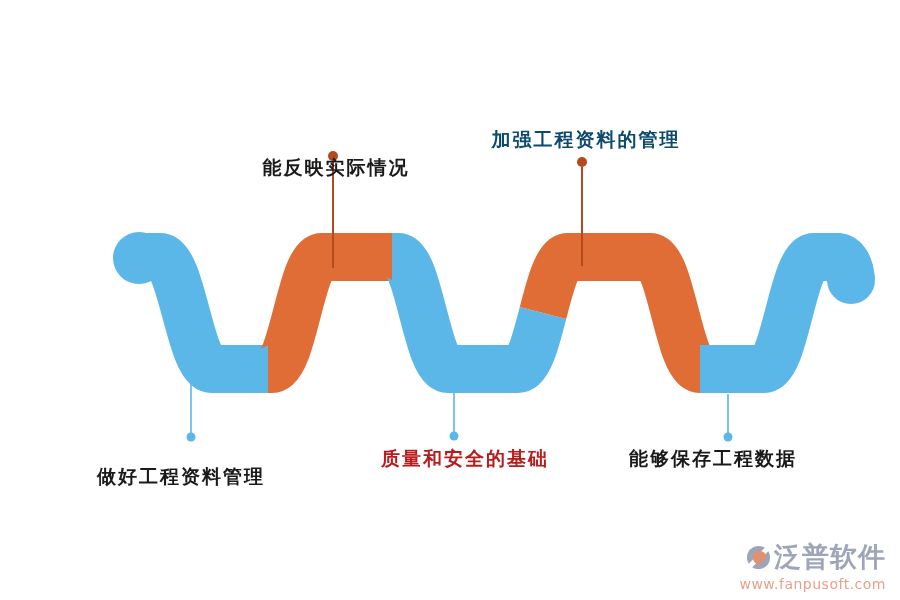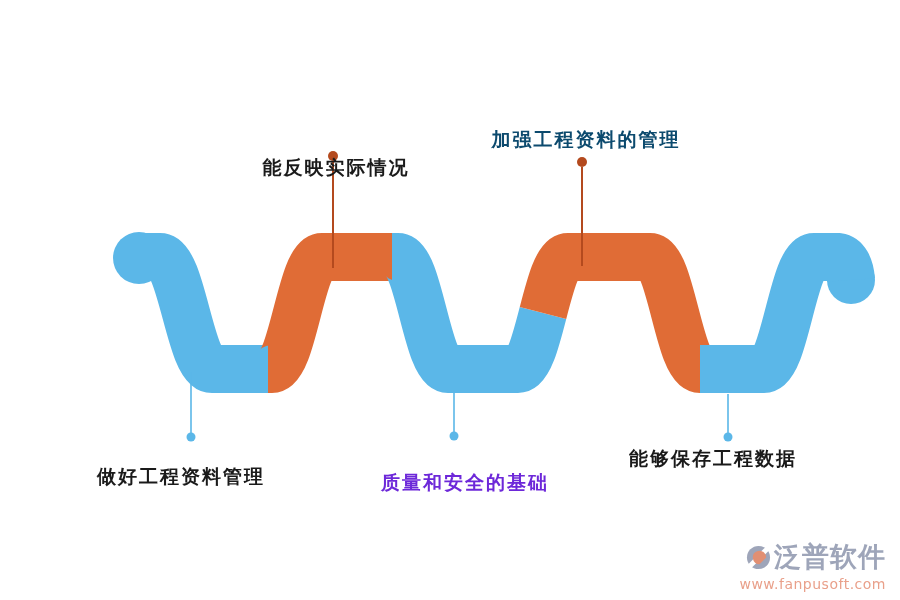--- a/index.html
+++ b/index.html
@@ -52,21 +52,21 @@
     <line x1="728" y1="394" x2="728" y2="433" stroke-width="1.6" stroke="#5BB7E8"></line>
     <circle cx="728" cy="437" r="4.5" fill="#5BB7E8"></circle>
   </svg>
 
   <div class="label" style="left: 336px; top: 127px; color: rgb(26, 26, 26); margin-top: 28px;">能反映实际情况</div>
 
   <div class="label" style="left: 586px; top: 127px; color: #0c4a6e;">加强工程资料的管理</div>
 
   <div class="label" style="left: 181px; top: 464px; color: rgb(26, 26, 26);">做好工程资料管理</div>
 
-  <div class="label" style="left: 465px; top: 470px; color: #6d28d9;">质量和安全的基础</div>
+  <div class="label" style="left: 465px; top: 446px; color: #b91c1c;">质量和安全的基础</div>
 
   <div class="label" style="left: 713px; top: 446px; color: rgb(26, 26, 26);">能够保存工程数据</div>
 
   <div class="watermark">
     <div class="brand-row">
       <svg width="25" height="25" viewBox="0 0 26 26">
         <circle cx="13" cy="13" r="12" fill="#99A1B6"></circle>
         <rect x="-4" y="10.5" width="34" height="5" transform="rotate(-45 13 13)" fill="#ffffff"></rect>
         <path d="M14 6 a7 7 0 0 1 7 7 l -7 7 a7 7 0 0 1 -2.5 -13.5 z" fill="#E18A6B"></path>
       </svg>

